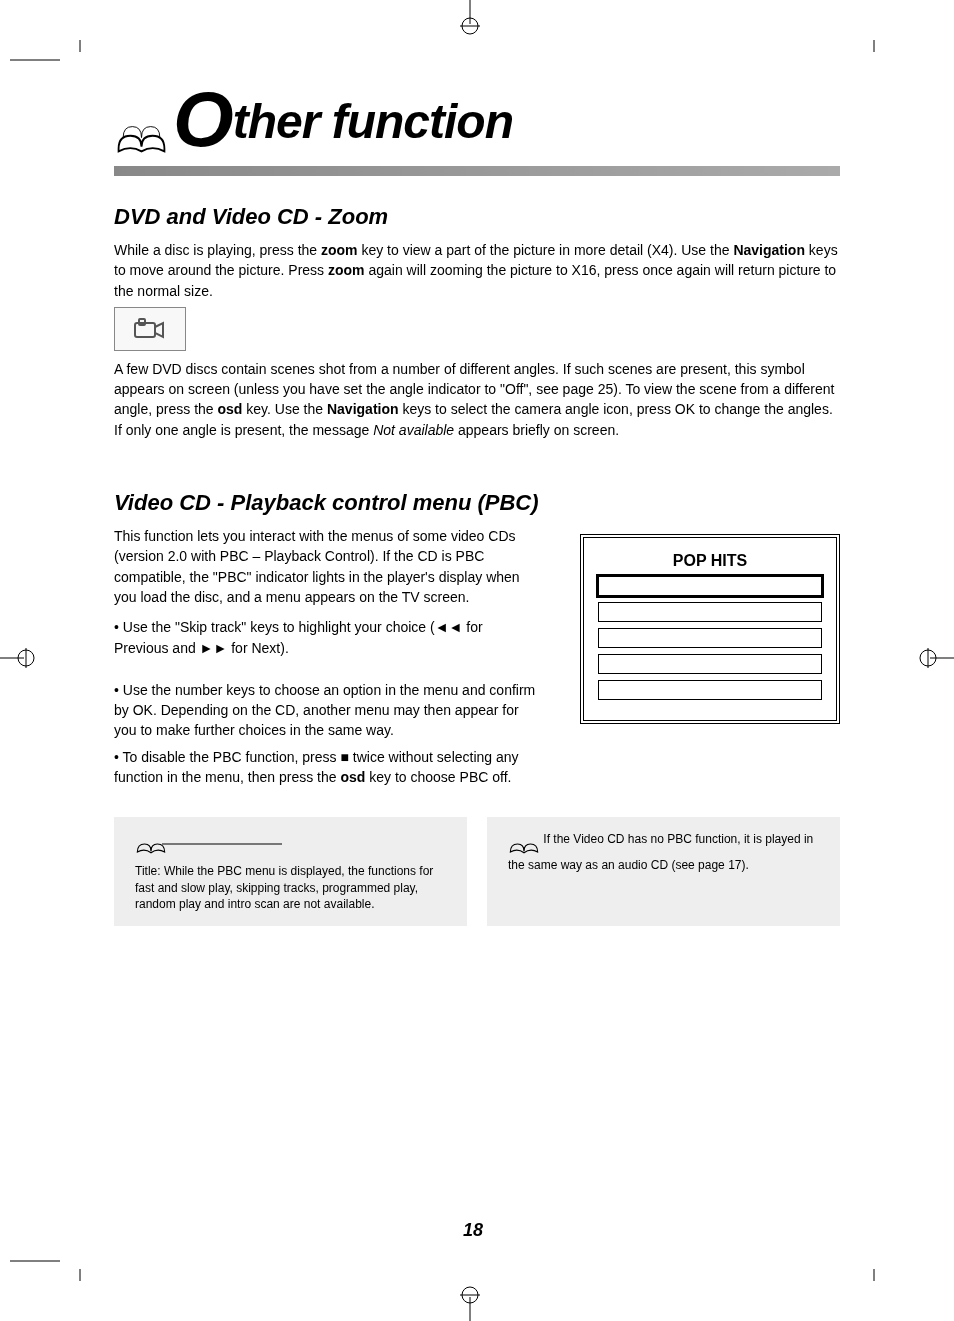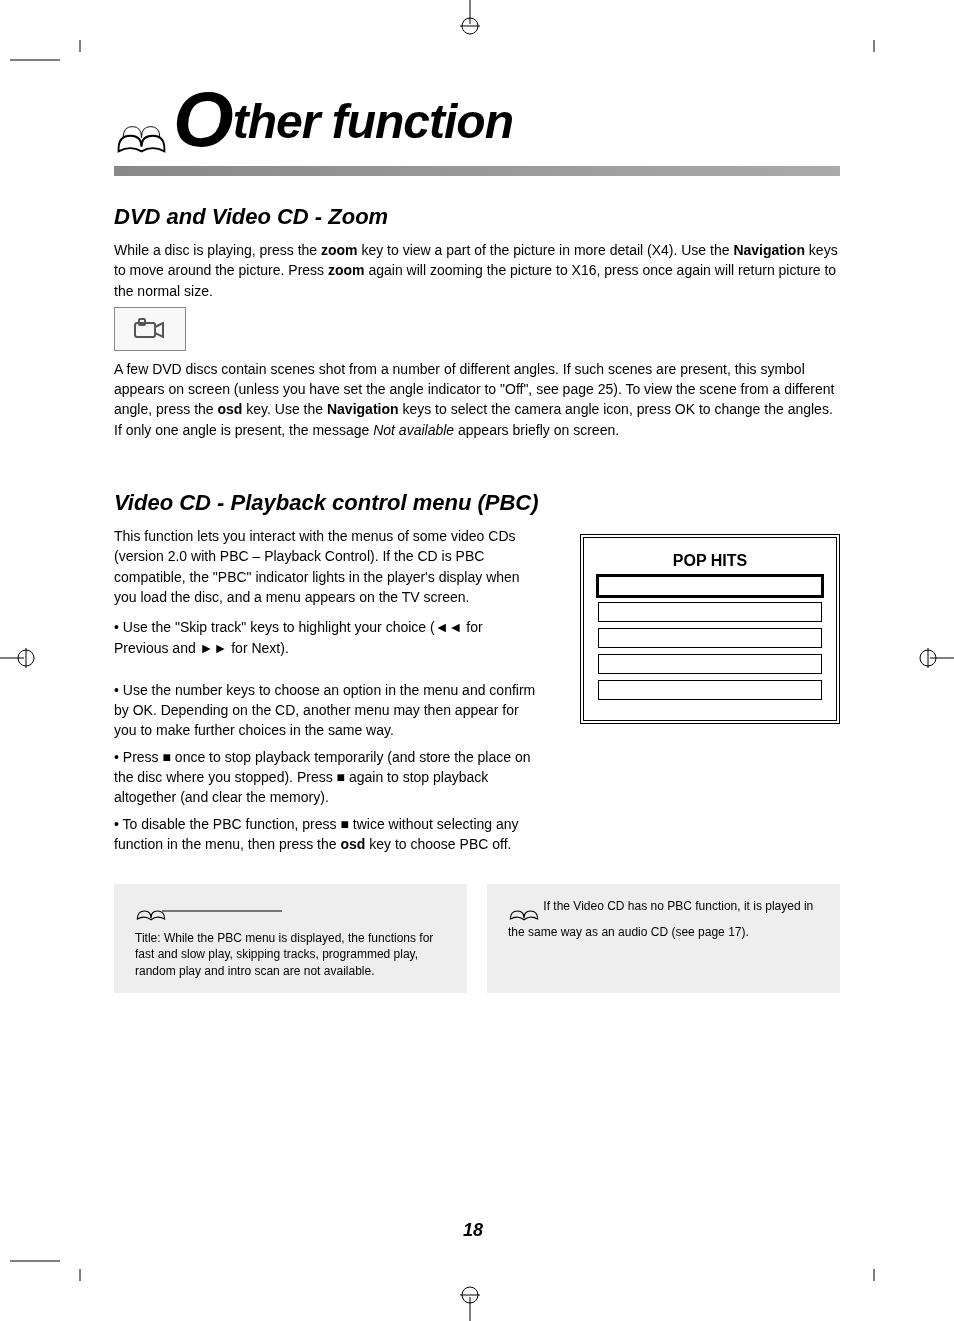--- a/index.html
+++ b/index.html
@@ -211,23 +211,20 @@
     <div class="col-left">
       <p class="body-text">This function lets you interact with the menus of some video CDs (version 2.0 with PBC – Playback Control). If the CD is PBC compatible, the "PBC" indicator lights in the player's display when you load the disc, and a menu appears on the TV screen.</p>
 
       <p class="body-text" style="margin-top:10px">
         • <span>Use the "Skip track" keys to highlight your choice (</span><span class="glyph">◄◄</span><span> for Previous and </span><span class="glyph">►►</span><span> for Next).</span>
       </p>
 
       <p class="body-text" style="margin-top:22px">• <span>Use the number keys to choose an option in the menu and confirm by OK. Depending on the CD, another menu may then appear for you to make further choices in the same way.</span></p>
 
 
-      <p class="body-text" style="margin-top:6px">
-        • <span>Press </span><span class="glyph">■</span><span> once to stop playback temporarily (and store the place on the disc where you stopped). Press </span><span class="glyph">■</span><span> again to stop playback altogether (and clear the memory).</span>
-      </p>
 
       <p class="body-text" style="margin-top:6px">
         • <span>To disable the PBC function, press </span><span class="glyph">■</span><span> twice without selecting any function in the menu, then press the </span><span class="bold">osd</span><span> key to choose PBC off.</span>
       </p>
     </div>
 
     <div class="col-right">
       <div class="pbc-menu">
         <div class="pbc-title">POP HITS</div>
         <div class="pbc-row selected">

